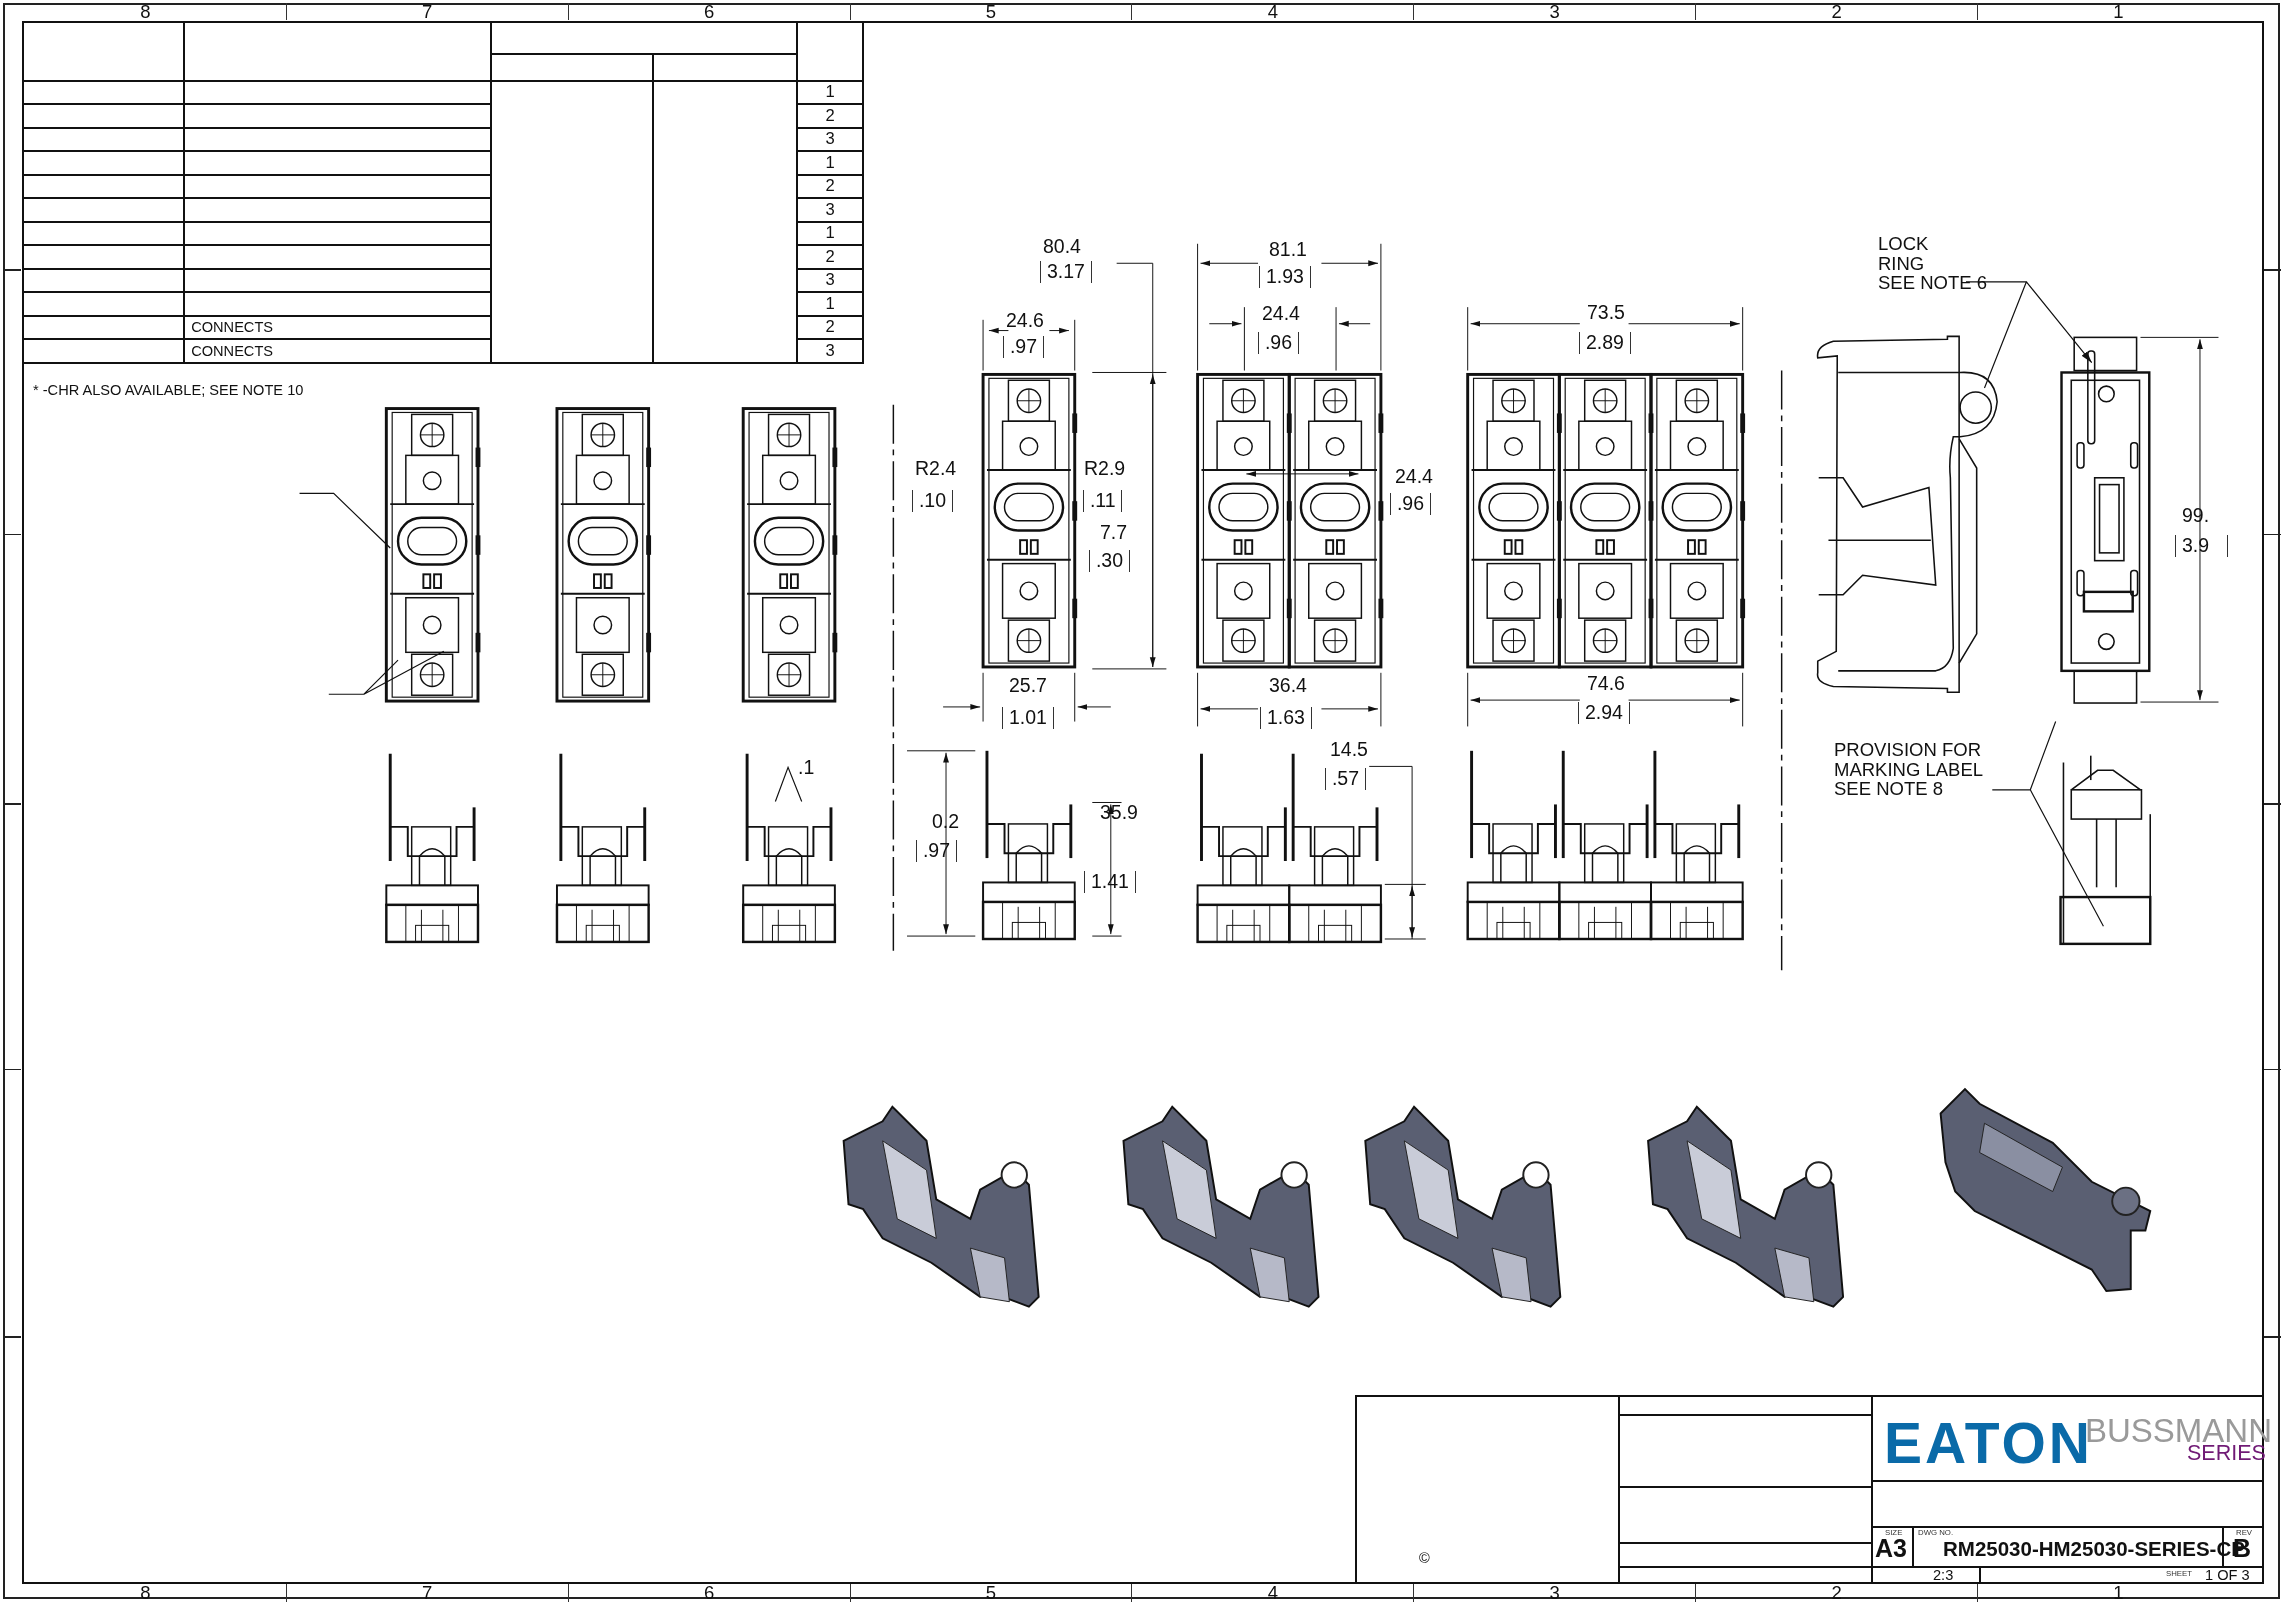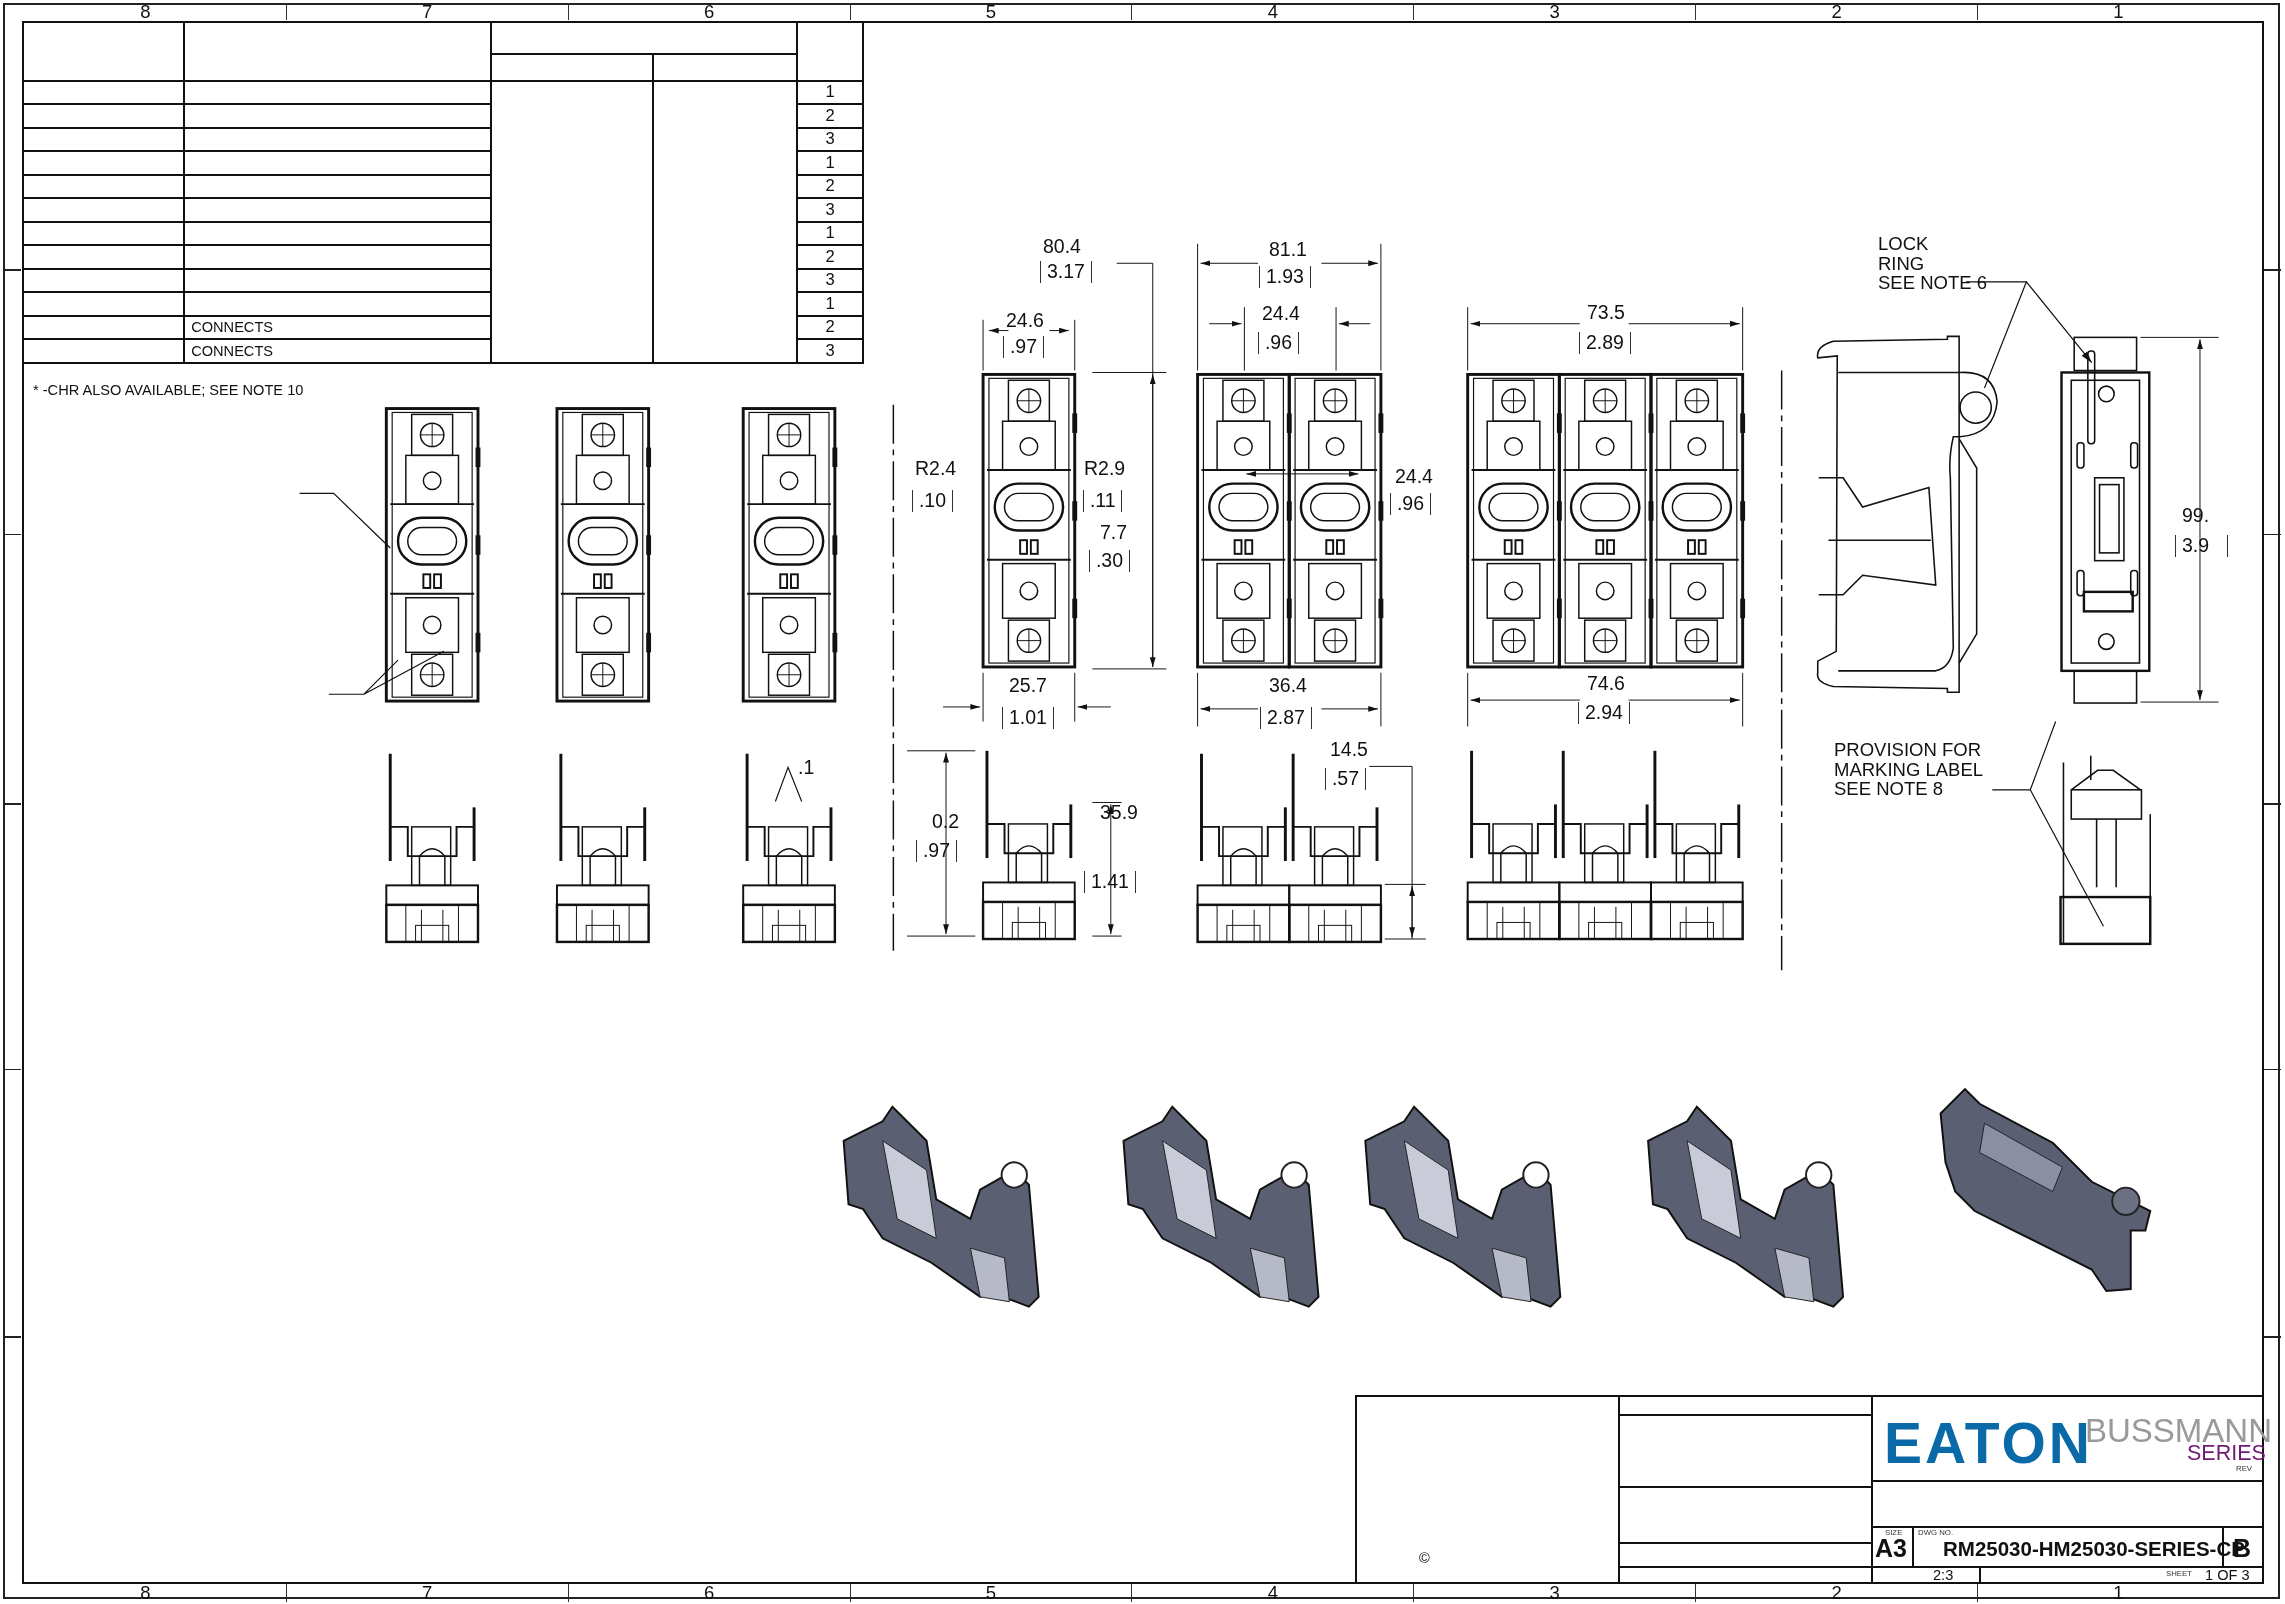--- a/index.html
+++ b/index.html
@@ -357,21 +357,21 @@
 <div class="dim" style="left:1100px;top:802px">35.9</div>
 <div class="dim" style="left:1084px;top:871px"><span class="bracket">1.41</span></div>
 
 <div class="dim" style="left:1269px;top:239px">81.1</div>
 <div class="dim" style="left:1259px;top:266px"><span class="bracket">1.93</span></div>
 <div class="dim" style="left:1262px;top:303px">24.4</div>
 <div class="dim" style="left:1258px;top:332px"><span class="bracket">.96</span></div>
 <div class="dim" style="left:1395px;top:466px">24.4</div>
 <div class="dim" style="left:1390px;top:493px"><span class="bracket">.96</span></div>
 <div class="dim" style="left:1269px;top:675px">36.4</div>
-<div class="dim" style="left:1260px;top:707px"><span class="bracket">2.87</span></div>
+<div class="dim" style="left:1260px;top:707px"><span class="bracket">1.63</span></div>
 <div class="dim" style="left:1330px;top:739px">14.5</div>
 <div class="dim" style="left:1325px;top:768px"><span class="bracket">.57</span></div>
 
 <div class="dim" style="left:1587px;top:302px">73.5</div>
 <div class="dim" style="left:1579px;top:332px"><span class="bracket">2.89</span></div>
 <div class="dim" style="left:1587px;top:673px">74.6</div>
 <div class="dim" style="left:1578px;top:702px"><span class="bracket">2.94</span></div>
 
 <div class="dim" style="left:2182px;top:505px">99.</div>
 <div class="dim" style="left:2175px;top:535px"><span class="bracket" style="padding-right:17.6px">3.9</span></div>
@@ -400,18 +400,18 @@
 
 <div class="eaton">EATON</div>
 <div class="bussmann">BUSSMANN</div>
 <div class="series">SERIES</div>
 <div class="abs" style="left:1419px;top:1550px;font-size:14.6px">©</div>
 
 <div class="tiny" style="left:1885px;top:1528px">SIZE</div>
 <div class="abs" style="left:1875px;top:1534px;font-size:25px;font-weight:bold">A3</div>
 <div class="tiny" style="left:1918px;top:1528px">DWG NO.</div>
 <div class="abs" style="left:1943px;top:1537px;font-size:20.5px;font-weight:bold">RM25030-HM25030-SERIES-CP</div>
-<div class="tiny" style="left:2236px;top:1464px">REV</div>
+<div class="tiny" style="left:2236px;top:1528px">REV</div>
 <div class="abs" style="left:2233px;top:1534px;font-size:25px;font-weight:bold">B</div>
 <div class="abs" style="left:1933px;top:1567px;font-size:14.6px">2:3</div>
 <div class="tiny" style="left:2166px;top:1569px">SHEET</div>
 <div class="abs" style="left:2205px;top:1567px;font-size:14.6px">1 OF 3</div>
 
 
 </body></html>

